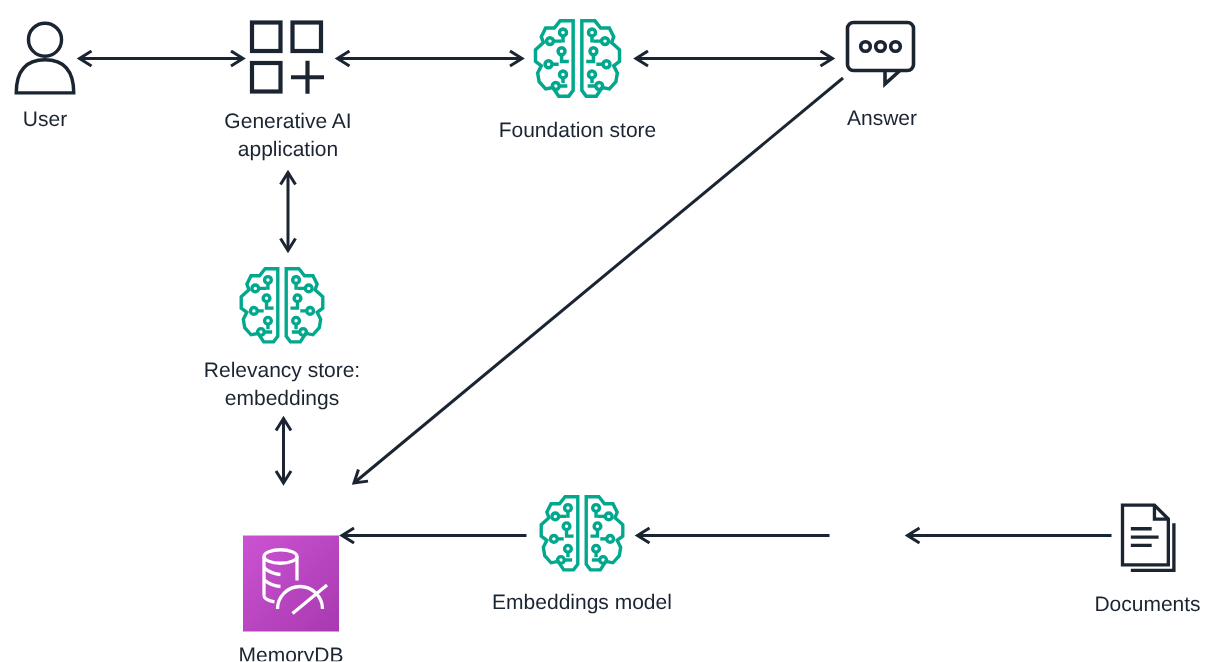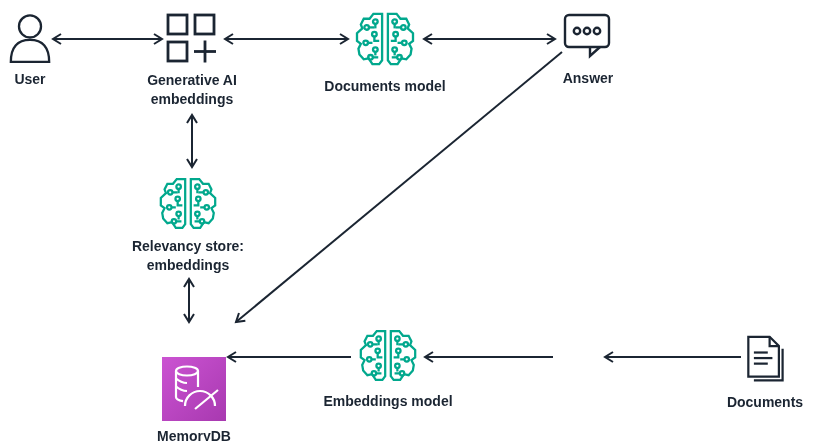--- a/index.html
+++ b/index.html
@@ -10,21 +10,21 @@
   }
   svg{display:block;}
   .edges{position:absolute;left:0;top:0;z-index:1;}
   .edges line{stroke:var(--ink);stroke-width:2;}
   .edges .ah{stroke:var(--ink);stroke-width:2;fill:none;}
   .node{position:absolute;z-index:2;text-align:center;}
   .node .icon{margin:0 auto;}
   .icon-dark{color:var(--ink);}
   .icon-green{color:var(--green);}
   .label{
-    font-size:14px;font-weight:bold;color:var(--ink);line-height:1.35;margin-top:6px;
+    font-size:14px;font-weight:normal;color:var(--ink);line-height:1.35;margin-top:6px;
   }
   .sublabel{font-size:13px;font-weight:400;color:var(--ink);line-height:1.3;margin-top:1px;}
   .mdb-box{
     width:64px;height:64px;margin:0 auto;
     background:linear-gradient(135deg,var(--purple1),var(--purple2));
     display:flex;align-items:center;justify-content:center;
   }
 </style>
 </head>
 <body>
@@ -99,28 +99,28 @@
   <div class="node" style="left:132px;top:13px;width:120px;">
     <svg class="icon icon-dark" width="52" height="52" viewBox="0 0 52 52">
       <g fill="none" stroke="currentColor" stroke-width="2.8">
         <rect x="2" y="2" width="19" height="19"></rect>
         <rect x="29" y="2" width="19" height="19"></rect>
         <rect x="2" y="29" width="19" height="19"></rect>
         <path d="M28,38.5 L50,38.5"></path>
         <path d="M39,27.5 L39,49.5"></path>
       </g>
     </svg>
-    <div class="label">Generative AI embeddings</div>
+    <div class="label">Generative AI application</div>
   </div>
 
   <div class="node" style="left:315px;top:11px;width:140px;">
     <svg class="icon icon-green" width="62" height="56" viewBox="0 0 64 58">
         <use href="#brain"></use>
       </svg>
-    <div class="label" style="margin-top:10px;">Documents model</div>
+    <div class="label" style="margin-top:10px;">Foundation store</div>
   </div>
 
   <div class="node" style="left:538px;top:13px;width:100px;">
     <svg class="icon icon-dark" width="50" height="48" viewBox="0 0 50 48">
       <g fill="none" stroke="currentColor" stroke-width="2.4">
         <rect x="2" y="2" width="44" height="32" rx="4"></rect>
         <circle cx="14" cy="18" r="3.2"></circle>
           <circle cx="24" cy="18" r="3.2"></circle>
           <circle cx="34" cy="18" r="3.2"></circle>
         <path d="M27,34 L27,43 L37,34"></path>

